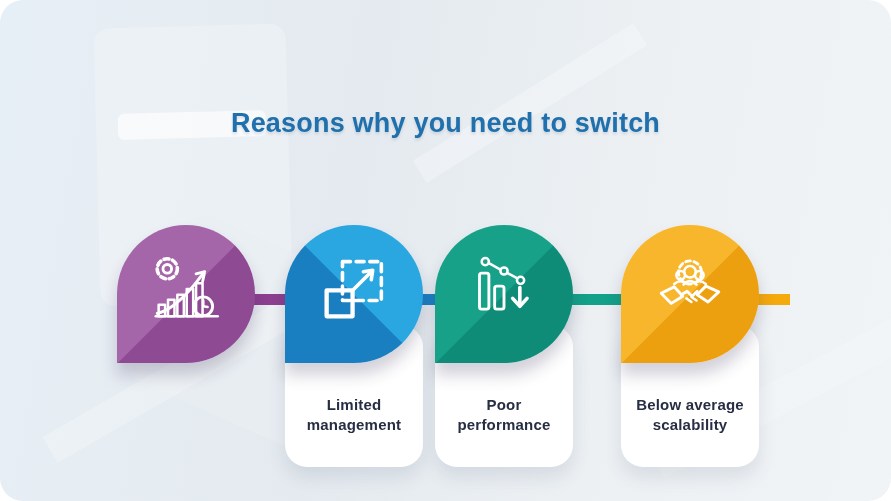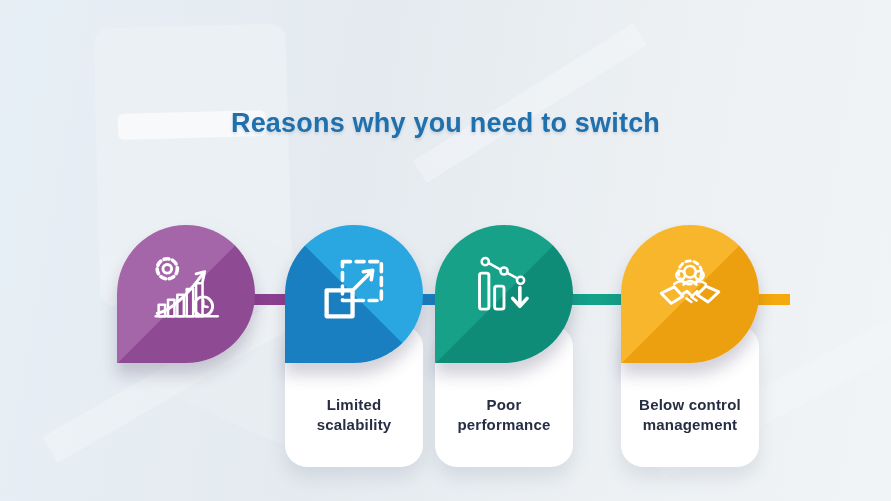--- a/index.html
+++ b/index.html
@@ -58,21 +58,21 @@
     border-radius:50% 50% 50% 0;
     background:linear-gradient(var(--dir,135deg), var(--light,#999) 50%, var(--dark,#666) 50.5%);
     box-shadow:0 12px 16px rgba(50,40,80,.22);
   }
   .drop svg{position:absolute; left:33px; top:28px;}
   .icon-stroke{stroke:#ffffff; fill:none; stroke-linecap:round; stroke-linejoin:round;}
 </style>
 </head>
 <body>
 
-<div class="canvas" style="--title-color: #1f70ac; --label-color: #272e44; background-color: rgb(231, 237, 242);">
+<div class="canvas" style="--title-color: #1f70ac; --label-color: #272e44; background-color: rgb(231, 237, 242); border-radius: 23px;">
 
   <div class="bg-device">
     <div class="bg-device-slot"></div>
   </div>
   <div class="bg-device-foot"></div>
   <div class="bg-streak s1"></div>
   <div class="bg-streak s2"></div>
   <div class="bg-streak s3"></div>
 
   <h1 class="title">
@@ -100,21 +100,21 @@
           <circle cx="74" cy="74" r="13" stroke-width="4"></circle>
           <path d="M74,74 L74,66 M74,74 L80,75" stroke-width="3.5"></path>
           <path d="M8,88 L94,88" stroke-width="3.5"></path>
         </g>
       </svg>
     </div>
   </div>
 
   <div class="unit u1">
     <div class="card">
-      <div class="label">Limited scalability</div>
+      <div class="label">Limited management</div>
     </div>
     <div class="drop" style="--light: #2aa7e1; --dark: #1a7fc1; --dir: 225deg;">
       <svg width="72" height="72" viewBox="0 0 100 100">
         <g class="icon-stroke">
           <rect x="34" y="12" width="54" height="54" stroke-width="5" stroke-dasharray="11 8"></rect>
           <rect x="12" y="52" width="36" height="36" stroke-width="6"></rect>
           <path d="M50,50 L74,26" stroke-width="5"></path>
           <path d="M76,24 L63,26 M76,24 L74,37" stroke-width="5"></path>
         </g>
       </svg>
@@ -136,21 +136,21 @@
           <path d="M29,14 L45,23 M55,28 L68,35" stroke-width="3.5"></path>
           <path d="M72,48 L72,72" stroke-width="5"></path>
           <path d="M72,74 L62,63 M72,74 L82,63" stroke-width="5"></path>
         </g>
       </svg>
     </div>
   </div>
 
   <div class="unit u3">
     <div class="card">
-      <div class="label">Below control management</div>
+      <div class="label">Below average scalability</div>
     </div>
     <div class="drop" style="--light: #f8b62d; --dark: #eda00f; --dir: 135deg;">
       <svg width="72" height="72" viewBox="0 0 100 100">
         <g class="icon-stroke">
           <circle cx="50" cy="27" r="16" stroke-width="4" stroke-dasharray="6.5 5"></circle>
           <circle cx="37" cy="31" r="6" stroke-width="3.5"></circle>
           <circle cx="63" cy="31" r="6" stroke-width="3.5"></circle>
           <circle cx="50" cy="26" r="8" stroke-width="3.5"></circle>
           <path d="M28,43 Q37,36 44,42 M41,44 Q50,34 59,44 M56,42 Q63,36 72,43" stroke-width="3.5"></path>
           <path d="M10,56 L28,47 L40,60 L24,70 Z" stroke-width="4"></path>

